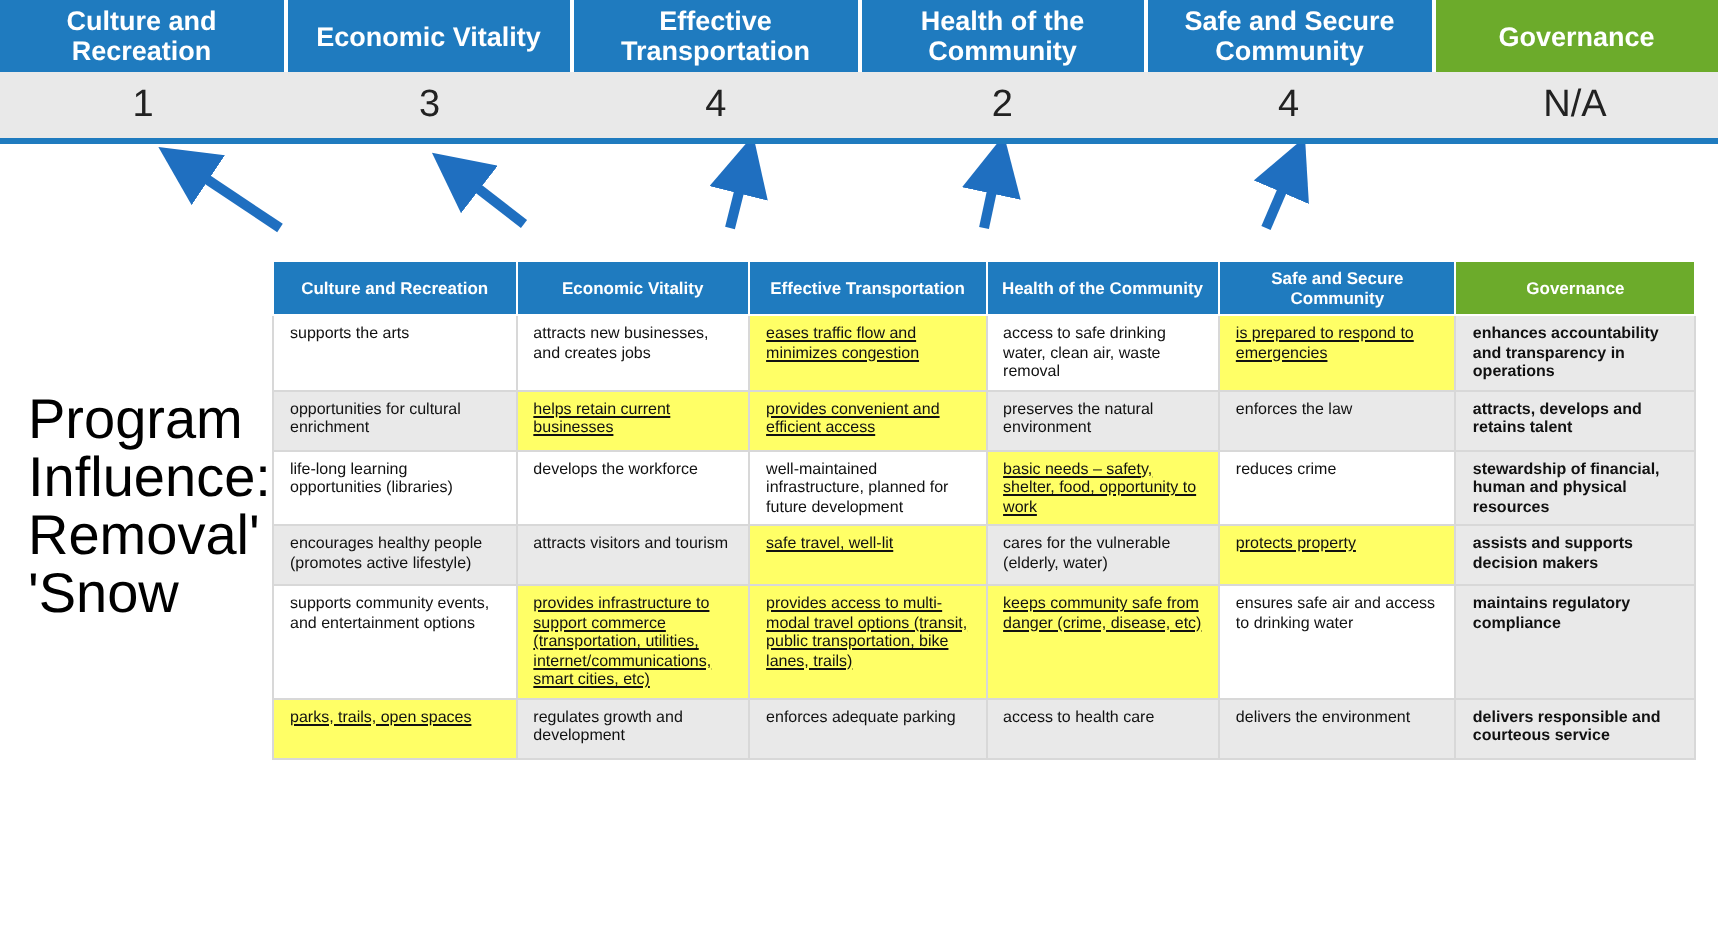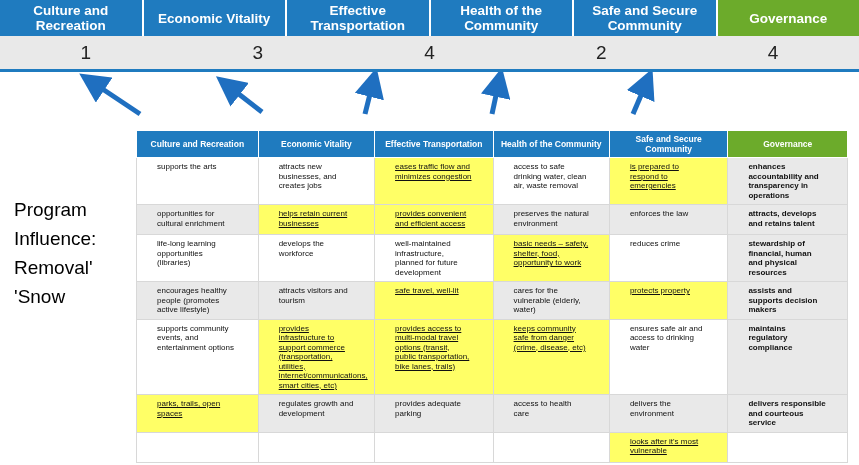--- a/index.html
+++ b/index.html
@@ -74,21 +74,21 @@
     width: 859px;
     height: 60px;
   }
 
   
   #caption {
     position: absolute;
     left: 14px;
     top: 195px;
     width: 122px;
-    font-size: 19px;
+    font-size: 28px;
     line-height: 29px;
     color: #000000;
     text-align: left;
   }
 
   
   #matrix {
     position: absolute;
     left: 136px;
     top: 130px;
@@ -108,21 +108,21 @@
     box-sizing: border-box;
   }
   #matrix th.gov {
     background: #6cab2b;
   }
   #matrix td {
     font-size: 8px;
     line-height: 9.5px;
     color: #111111;
     vertical-align: top;
-    padding: 4px 20px;
+    padding: 4px 8px;
     border: 1px solid #d8d8d8;
     background: #ffffff;
     height: 30px;
     box-sizing: border-box;
   }
   #matrix td.hl {
     background: #ffff66;
     text-decoration: underline;
   }
   #matrix td.shade {
@@ -165,20 +165,21 @@
     <span>Governance</span>
   </div>
 </div>
 
 <div id="score-band">
   <div class="score-cell">1</div>
   <div class="score-cell">3</div>
   <div class="score-cell">4</div>
   <div class="score-cell">2</div>
   <div class="score-cell">4</div>
+  <div class="score-cell">N/A</div>
 </div>
 
 <svg id="arrows" viewBox="0 0 859 60" width="859" height="60">
   <defs>
     <marker id="ah" markerWidth="6" markerHeight="6" refX="2.2" refY="3" orient="auto">
       <path d="M0,0 L6,3 L0,6 z" fill="#1f6fc0"></path>
     </marker>
   </defs>
   <g stroke="#1f6fc0" stroke-width="5" fill="none" marker-end="url(#ah)">
     <line x1="140" y1="42" x2="95" y2="12"></line>
@@ -252,27 +253,19 @@
         <td class="plain">supports community events, and entertainment options</td>
         <td class="hl">provides infrastructure to support commerce (transportation, utilities, internet/communications, smart cities, etc)</td>
         <td class="hl">provides access to multi-modal travel options (transit, public transportation, bike lanes, trails)</td>
         <td class="hl">keeps community safe from danger (crime, disease, etc)</td>
         <td class="plain">ensures safe air and access to drinking water</td>
         <td class="shade">maintains regulatory compliance</td>
       </tr>
       <tr class="alt">
         <td class="hl">parks, trails, open spaces</td>
         <td class="plain">regulates growth and development</td>
-        <td class="plain">provides adequate parking</td>
+        <td class="plain">enforces adequate parking</td>
         <td class="plain">access to health care</td>
         <td class="plain">delivers the environment</td>
         <td class="shade">delivers responsible and courteous service</td>
       </tr>
-      <tr class="alt">
-        <td class="empty"></td>
-        <td class="empty"></td>
-        <td class="empty"></td>
-        <td class="empty"></td>
-        <td class="hl">looks after it's most vulnerable</td>
-        <td class="empty"></td>
-      </tr>
     </tbody>
 </table>
 
 </body></html>

